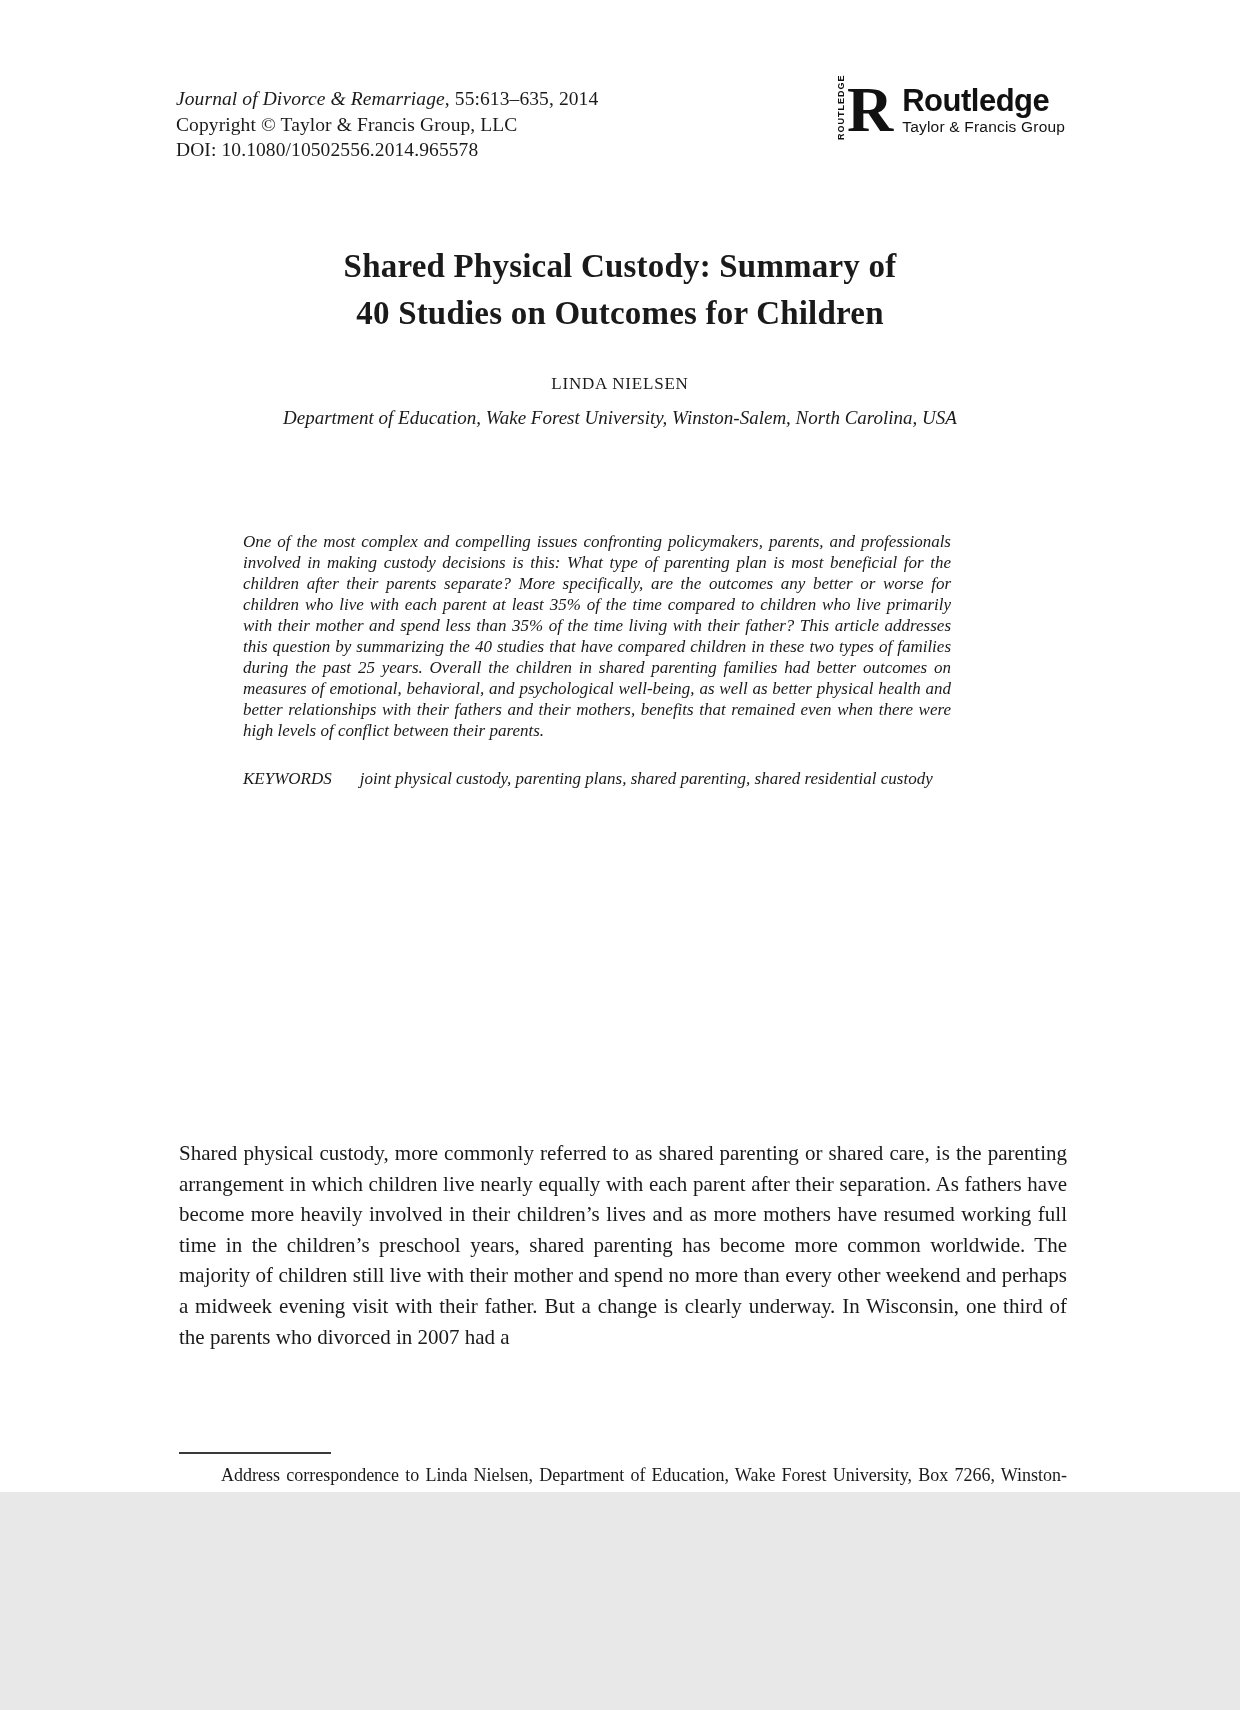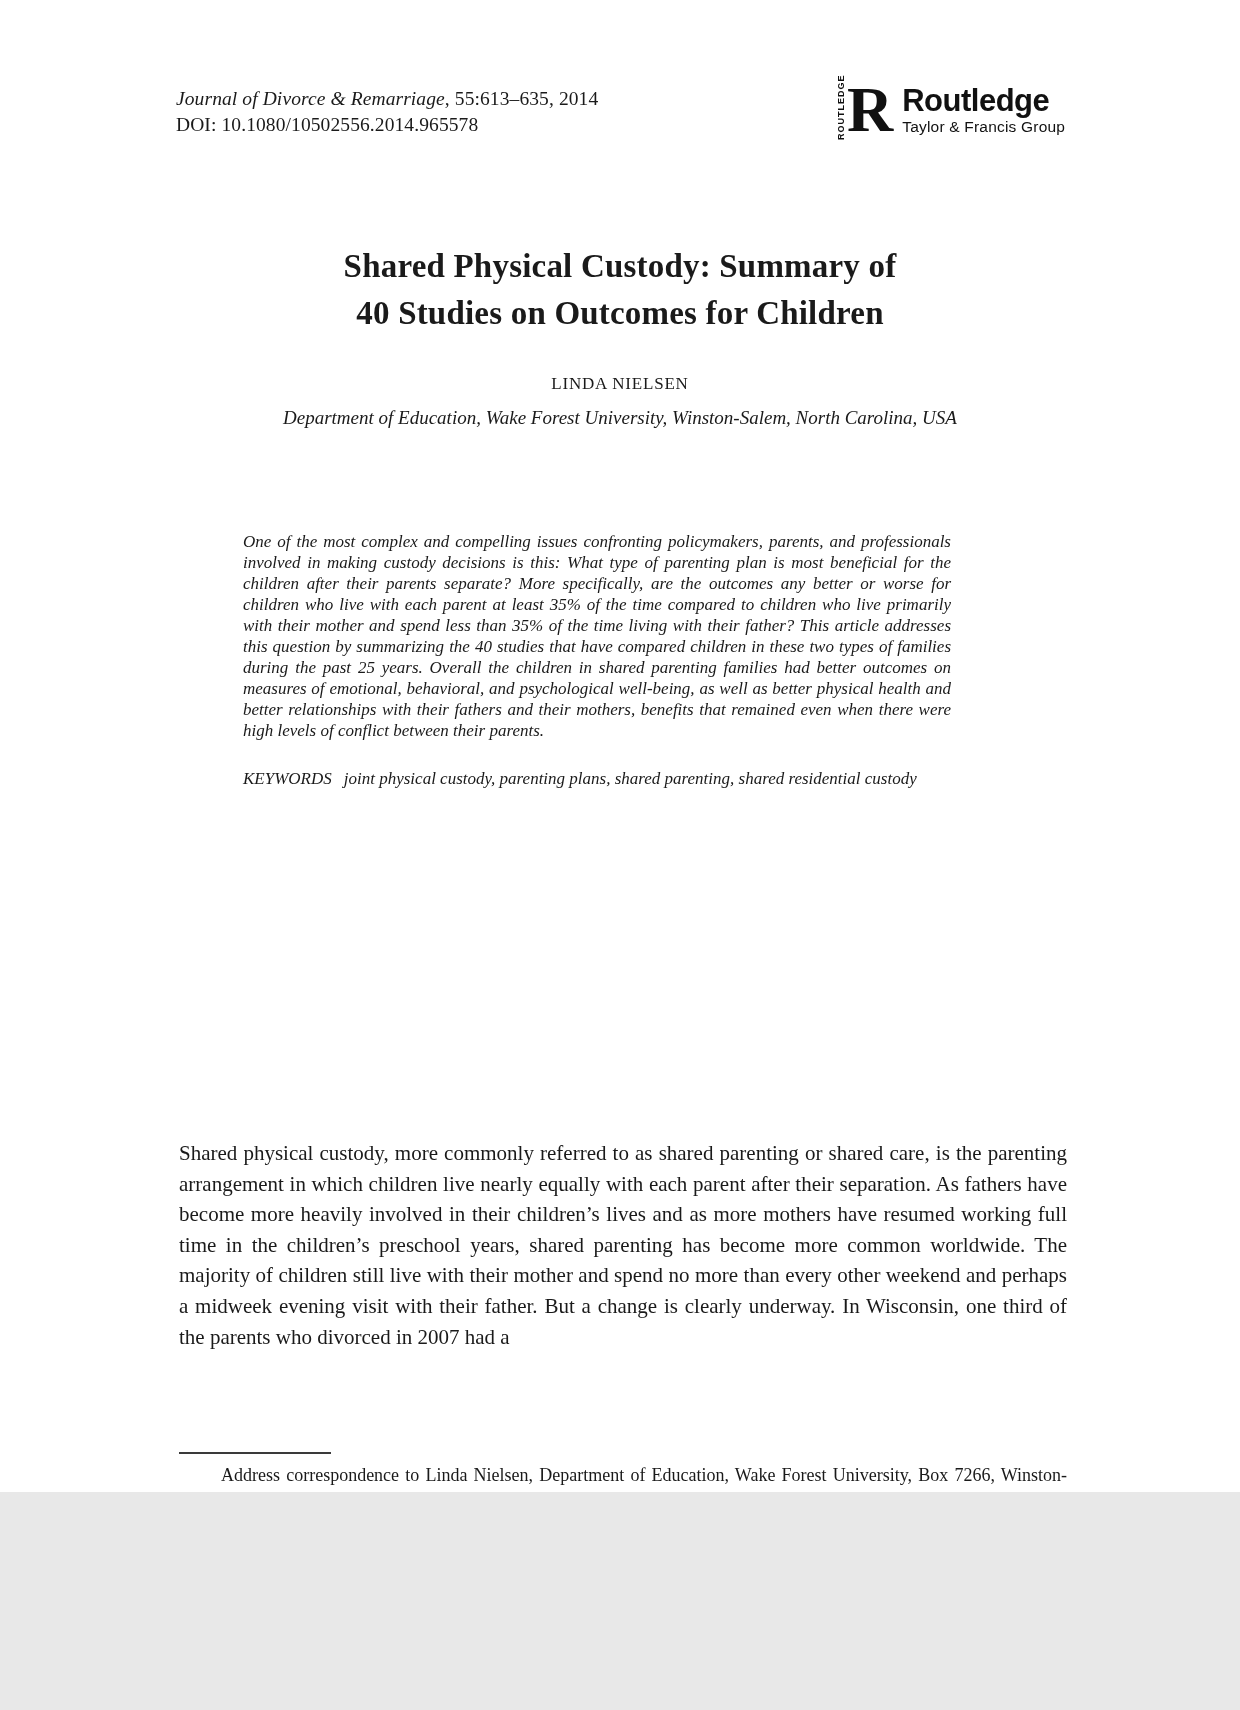--- a/index.html
+++ b/index.html
@@ -53,21 +53,21 @@
     position:absolute;left:0;top:407px;width:100%;
     text-align:center;font-style:italic;font-size:19px;
   }
   
   .abstract{
     position:absolute;left:243px;top:531px;width:708px;
     font-style:italic;font-size:17px;line-height:21px;
     text-align:justify;
   }
   .keywords{margin-top:27px;}
-  .keywords-label{margin-right:12px;}
+  .keywords-label{margin-right:28px;}
   
   .body-text{
     position:absolute;left:179px;top:1138px;width:888px;
     font-size:21px;line-height:30.6px;
     text-align:justify;
   }
   
   .footnote-rule{
     position:absolute;left:179px;top:1452px;width:152px;
     border-top:2px solid #3a3a3a;height:0;
@@ -84,20 +84,21 @@
     text-align:center;font-size:16px;
   }
 </style>
 </head>
 <body>
 
 <div class="page">
 
   <div class="header-block">
     <div><span class="journal-name">Journal of Divorce &amp; Remarriage</span><span>, 55:613–635, 2014</span></div>
+    <div>Copyright © Taylor &amp; Francis Group, LLC</div>
     <div>DOI: 10.1080/10502556.2014.965578</div>
   </div>
 
   <div class="logo">
     <div class="logo-vertical">ROUTLEDGE</div>
     <div class="logo-r">R</div>
     <div class="logo-text">
       <div class="logo-brand">Routledge</div>
       <div class="logo-sub">Taylor &amp; Francis Group</div>
     </div>

